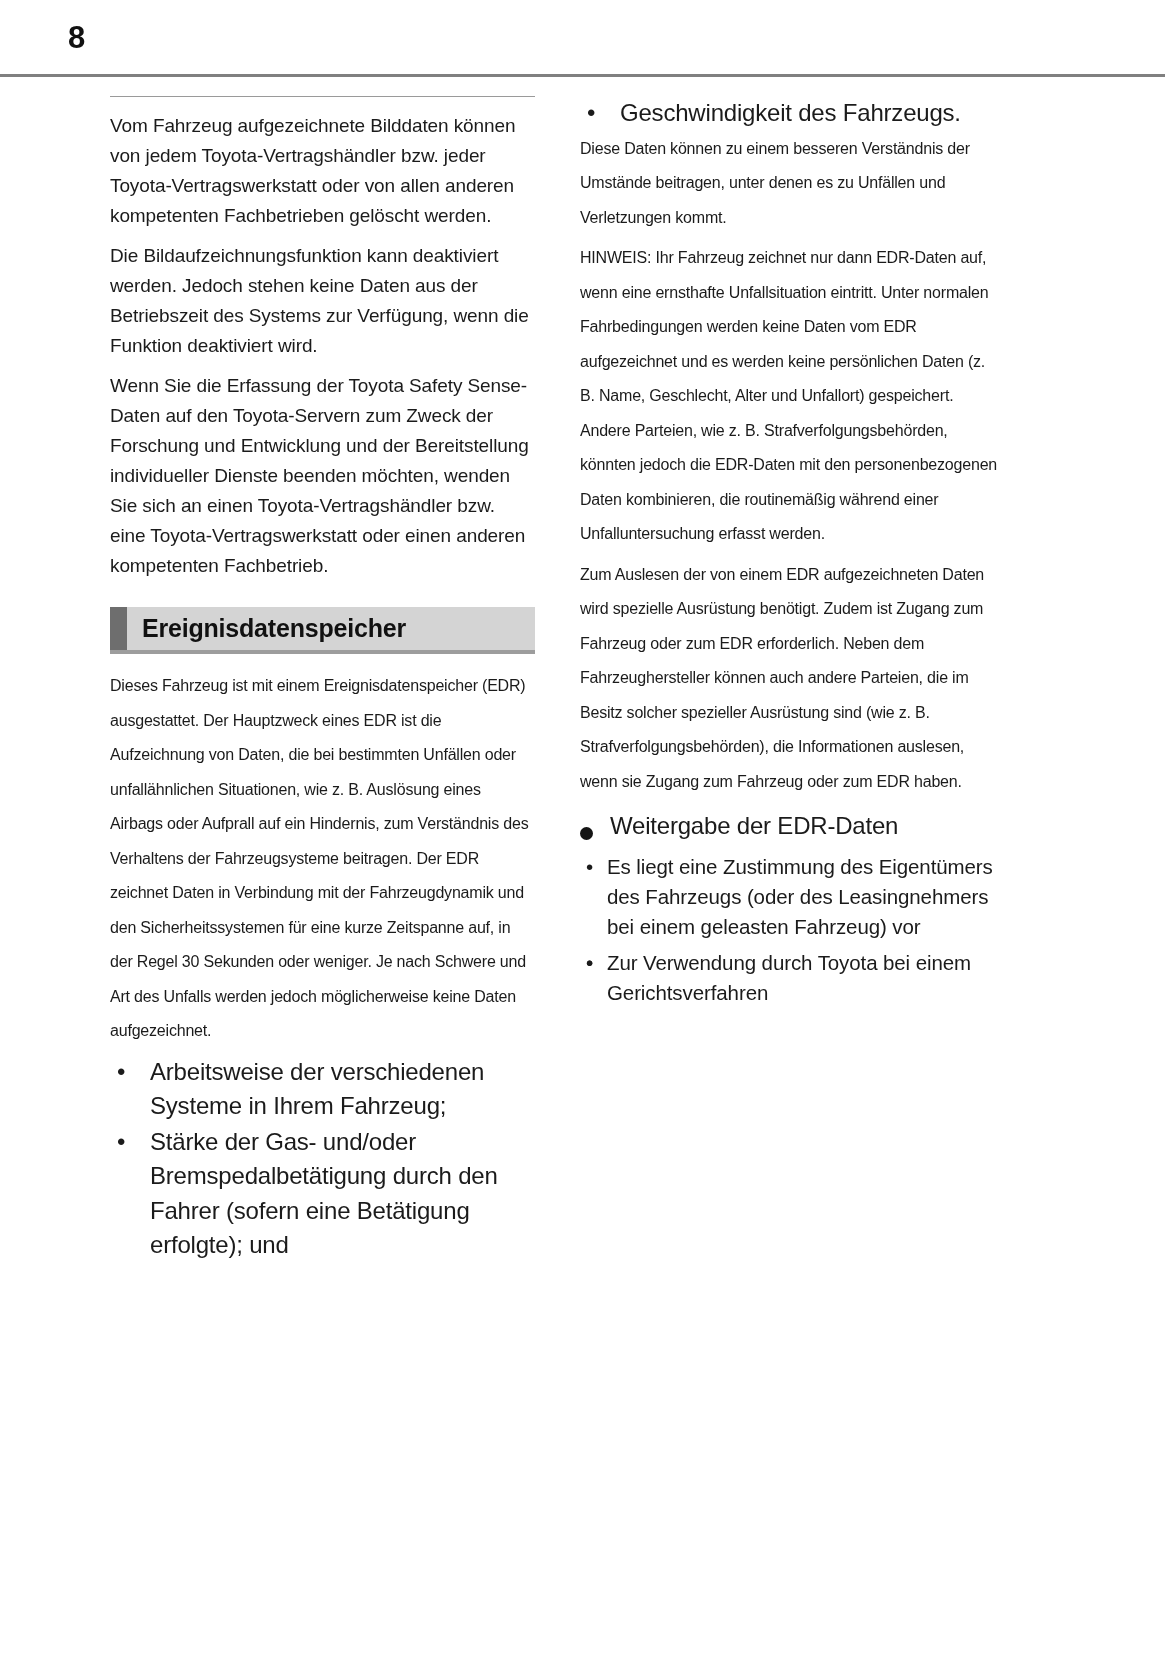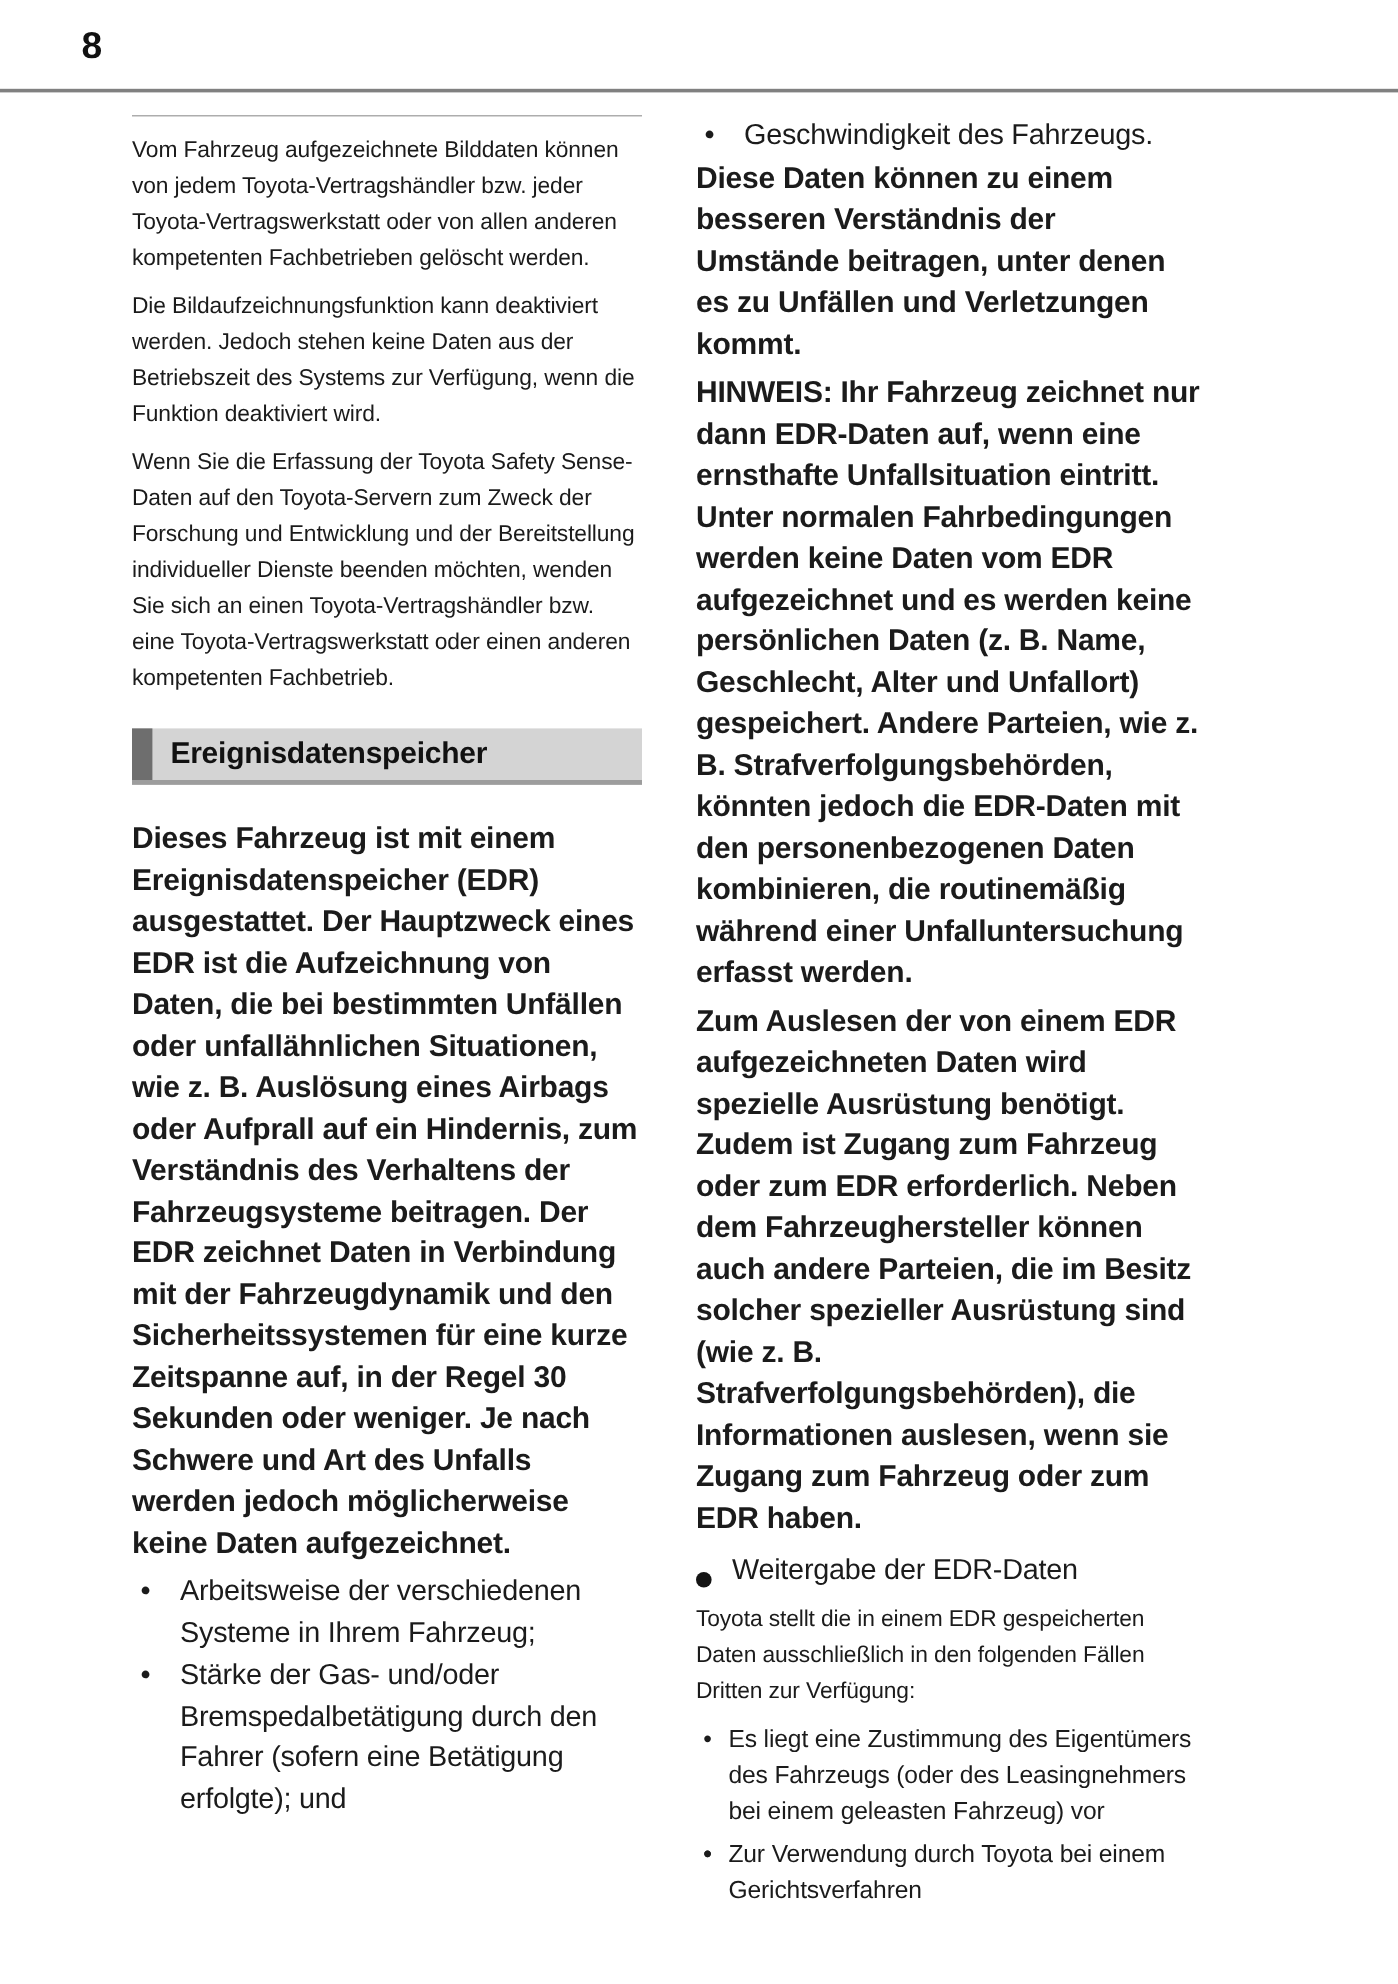--- a/index.html
+++ b/index.html
@@ -77,39 +77,38 @@
   
   p {
     margin: 0 0 11px 0;
   }
   .small-body {
     font-size: 19px;
     line-height: 30px;
     letter-spacing: -0.1px;
   }
   .big-body {
-    font-size: 25px;
-    line-height: 34.5px;
-    letter-spacing: -0.2px;
-    font-weight: bold;
+    font-size: 16px;
+    line-height: 34.5px;
+    letter-spacing: -0.2px;
   }
   .big-body p {
     margin: 0 0 6px 0;
   }
   .small-body p {
     margin: 0 0 10px 0;
   }
 
   
   .section-heading {
     display: flex;
     align-items: stretch;
     width: 425px;
     height: 47px;
-    margin: 26px 0 28px 0;
+    margin: 26px 0 15px 0;
     background: #d4d4d4;
     border-bottom: 4px solid #9d9d9d;
     box-sizing: border-box;
   }
   .section-heading-bar {
     width: 17px;
     background: #6e6e6e;
     flex: 0 0 auto;
   }
   .section-heading-text {
@@ -242,23 +241,20 @@
         <p>Diese Daten können zu einem besseren Verständnis der Umstände beitragen, unter denen es zu Unfällen und Verletzungen kommt.</p>
         <p>HINWEIS: Ihr Fahrzeug zeichnet nur dann EDR-Daten auf, wenn eine ernsthafte Unfallsituation eintritt. Unter normalen Fahrbedingungen werden keine Daten vom EDR aufgezeichnet und es werden keine persönlichen Daten (z. B. Name, Geschlecht, Alter und Unfallort) gespeichert. Andere Parteien, wie z. B. Strafverfolgungsbehörden, könnten jedoch die EDR-Daten mit den personenbezogenen Daten kombinieren, die routinemäßig während einer Unfalluntersuchung erfasst werden.</p>
         <p>Zum Auslesen der von einem EDR aufgezeichneten Daten wird spezielle Ausrüstung benötigt. Zudem ist Zugang zum Fahrzeug oder zum EDR erforderlich. Neben dem Fahrzeughersteller können auch andere Parteien, die im Besitz solcher spezieller Ausrüstung sind (wie z. B. Strafverfolgungsbehörden), die Informationen auslesen, wenn sie Zugang zum Fahrzeug oder zum EDR haben.</p>
       </div>
 
       <div class="round-bullet-head">
         <span class="round-dot"></span>
         <span>Weitergabe der EDR-Daten</span>
       </div>
 
-      <div class="small-body">
-        <p>Toyota stellt die in einem EDR gespeicherten Daten ausschließlich in den folgenden Fällen Dritten zur Verfügung:</p>
-      </div>
 
       <ul class="bullets-sm">
         <li>
           <span class="bullet-dot">•</span>
           <span>Es liegt eine Zustimmung des Eigentümers des Fahrzeugs (oder des Leasingnehmers bei einem geleasten Fahrzeug) vor</span>
         </li>
         <li>
           <span class="bullet-dot">•</span>
         </li>
         <li>

